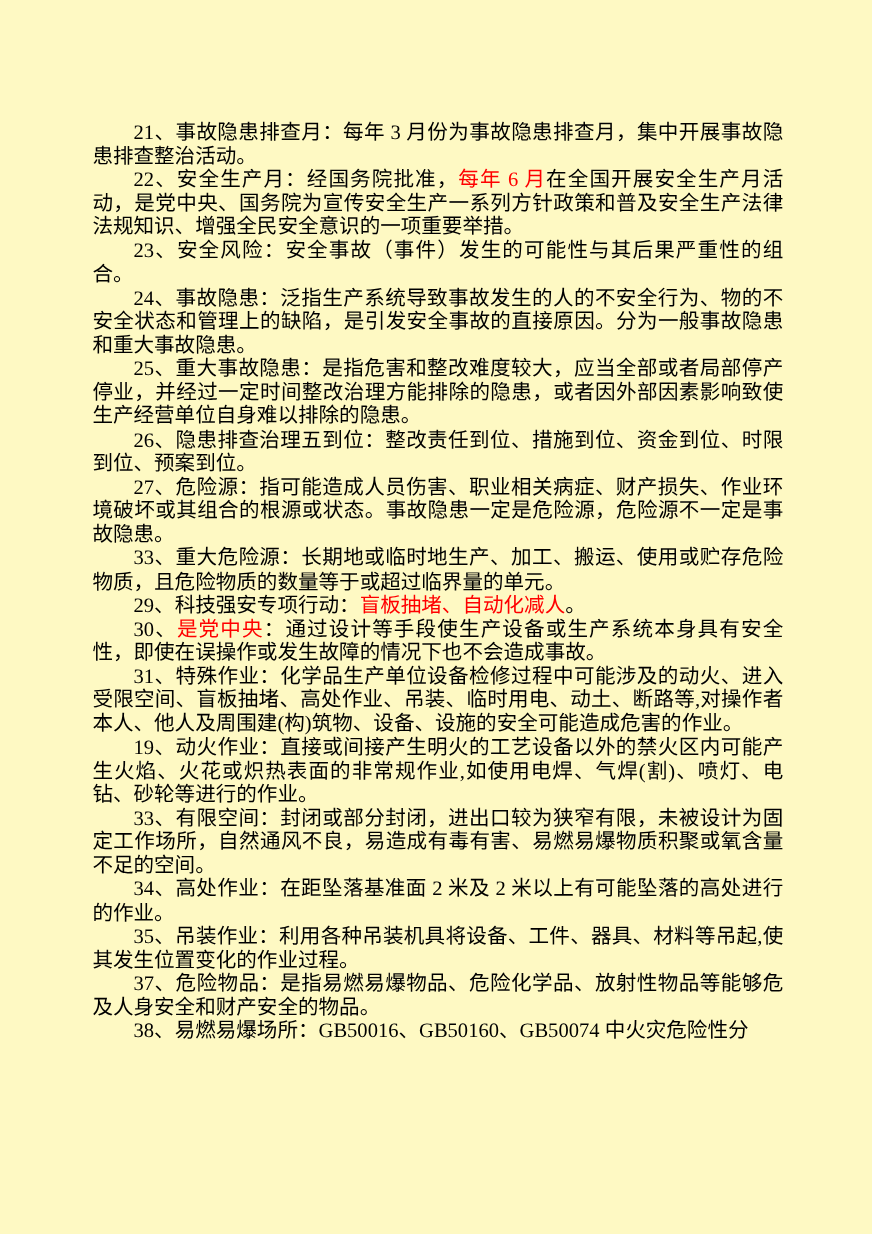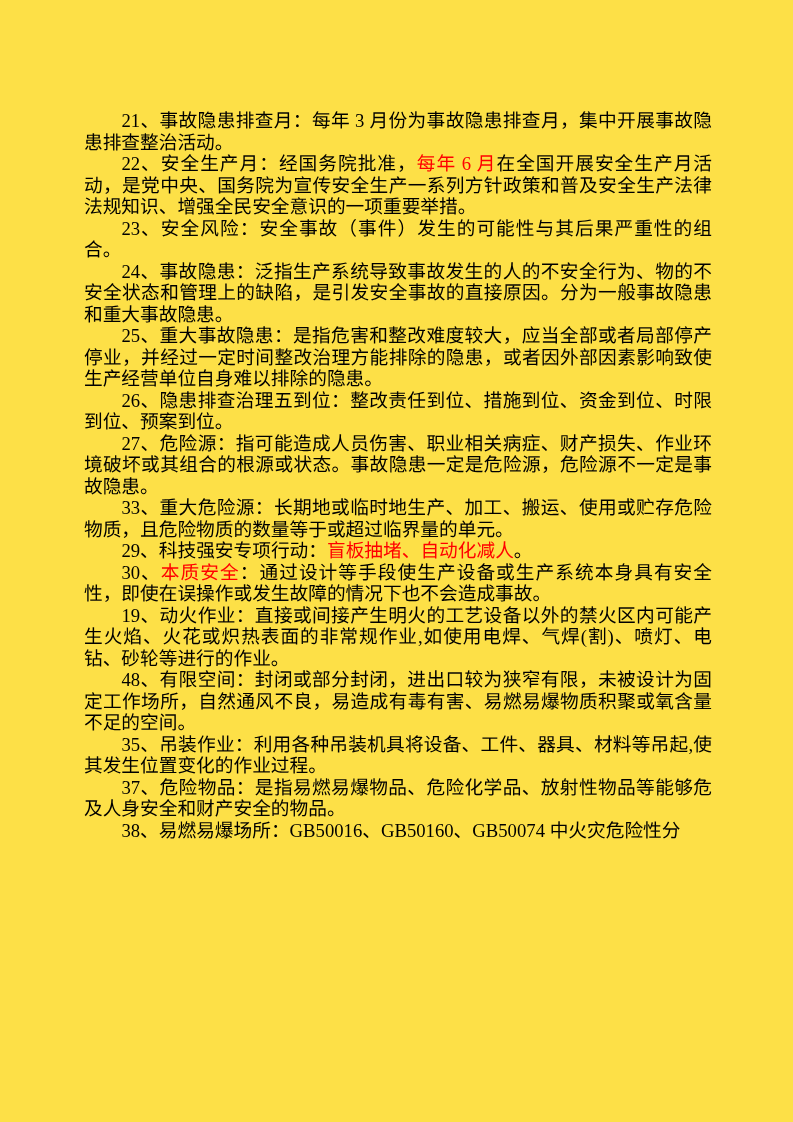--- a/index.html
+++ b/index.html
@@ -4,21 +4,21 @@
 <style>
   html, body {
     margin: 0;
     padding: 0;
     background: #ffffff;
   }
   .page {
     position: relative;
     width: 793px;
     height: 1122px;
-    background: #fde047;
+    background: #fef9c3;
     overflow: hidden;
     font-family: "Liberation Serif", "DejaVu Serif", serif;
   }
   .doc-body {
     position: absolute;
     left: 84px;
     top: 110px;
     width: 628px;
     color: #000000;
     font-size: 18.7px;
@@ -41,20 +41,22 @@
   <div class="doc-body">
       <p class="para"><span class="seg">21、事故隐患排查月：每年 3 月份为事故隐患排查月，集中开展事故隐患排查整治活动。</span></p>
       <p class="para"><span class="seg">22、安全生产月：经国务院批准，</span><span class="seg red">每年 6 月</span><span class="seg">在全国开展安全生产月活动，是党中央、国务院为宣传安全生产一系列方针政策和普及安全生产法律法规知识、增强全民安全意识的一项重要举措。</span></p>
       <p class="para"><span class="seg">23、安全风险：安全事故（事件）发生的可能性与其后果严重性的组合。</span></p>
       <p class="para"><span class="seg">24、事故隐患：泛指生产系统导致事故发生的人的不安全行为、物的不安全状态和管理上的缺陷，是引发安全事故的直接原因。分为一般事故隐患和重大事故隐患。</span></p>
       <p class="para"><span class="seg">25、重大事故隐患：是指危害和整改难度较大，应当全部或者局部停产停业，并经过一定时间整改治理方能排除的隐患，或者因外部因素影响致使生产经营单位自身难以排除的隐患。</span></p>
       <p class="para"><span class="seg">26、隐患排查治理五到位：整改责任到位、措施到位、资金到位、时限到位、预案到位。</span></p>
       <p class="para"><span class="seg">27、危险源：指可能造成人员伤害、职业相关病症、财产损失、作业环境破坏或其组合的根源或状态。事故隐患一定是危险源，危险源不一定是事故隐患。</span></p>
       <p class="para"><span class="seg">33、重大危险源：长期地或临时地生产、加工、搬运、使用或贮存危险物质，且危险物质的数量等于或超过临界量的单元。</span></p>
       <p class="para"><span class="seg">29、科技强安专项行动：</span><span class="seg red">盲板抽堵、自动化减人</span><span class="seg">。</span></p>
-      <p class="para"><span class="seg">30、</span><span class="seg red">本质安全</span><span class="seg">：通过设计等手段使生产设备或生产系统本身具有安全性，即使在误操作或发生故障的情况下也不会造成事故。</span></p>
+      <p class="para"><span class="seg">30、</span><span class="seg red">是党中央</span><span class="seg">：通过设计等手段使生产设备或生产系统本身具有安全性，即使在误操作或发生故障的情况下也不会造成事故。</span></p>
+      <p class="para"><span class="seg">31、特殊作业：化学品生产单位设备检修过程中可能涉及的动火、进入受限空间、盲板抽堵、高处作业、吊装、临时用电、动土、断路等,对操作者本人、他人及周围建(构)筑物、设备、设施的安全可能造成危害的作业。</span></p>
       <p class="para"><span class="seg">19、动火作业：直接或间接产生明火的工艺设备以外的禁火区内可能产生火焰、火花或炽热表面的非常规作业,如使用电焊、气焊(割)、喷灯、电钻、砂轮等进行的作业。</span></p>
-      <p class="para"><span class="seg">48、有限空间：封闭或部分封闭，进出口较为狭窄有限，未被设计为固定工作场所，自然通风不良，易造成有毒有害、易燃易爆物质积聚或氧含量不足的空间。</span></p>
+      <p class="para"><span class="seg">33、有限空间：封闭或部分封闭，进出口较为狭窄有限，未被设计为固定工作场所，自然通风不良，易造成有毒有害、易燃易爆物质积聚或氧含量不足的空间。</span></p>
+      <p class="para"><span class="seg">34、高处作业：在距坠落基准面 2 米及 2 米以上有可能坠落的高处进行的作业。</span></p>
       <p class="para"><span class="seg">35、吊装作业：利用各种吊装机具将设备、工件、器具、材料等吊起,使其发生位置变化的作业过程。</span></p>
       <p class="para"><span class="seg">37、危险物品：是指易燃易爆物品、危险化学品、放射性物品等能够危及人身安全和财产安全的物品。</span></p>
       <p class="para"><span class="seg">38、易燃易爆场所：GB50016、GB50160、GB50074 中火灾危险性分</span></p>
     </div>
 </div>
 
 </body></html>

